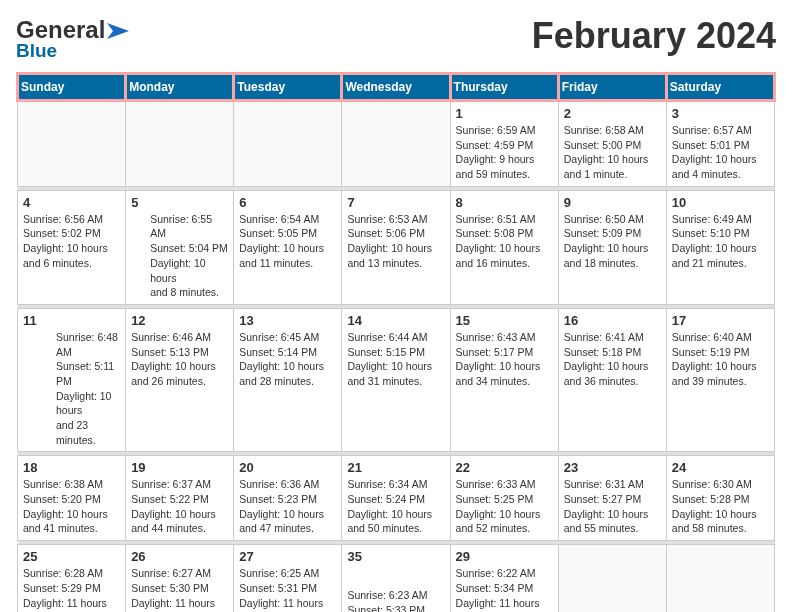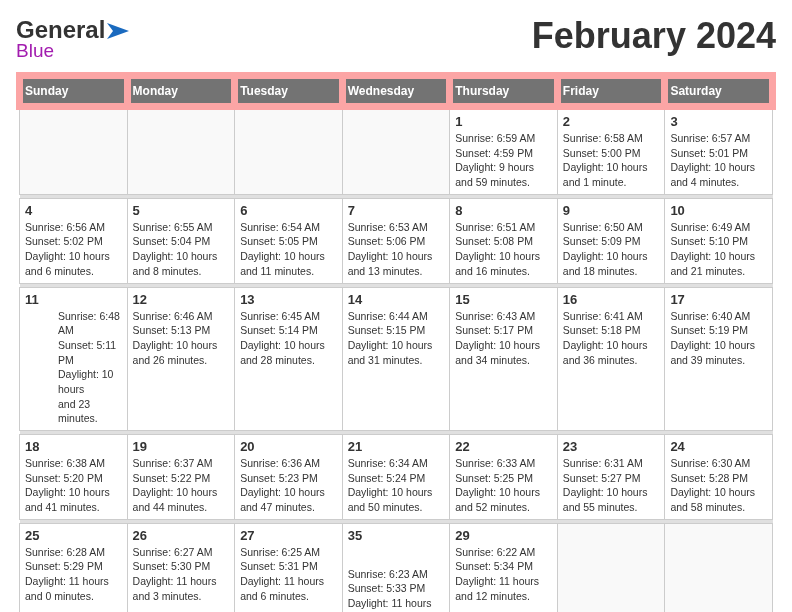--- a/index.html
+++ b/index.html
@@ -30,26 +30,26 @@
       color: #333;
       margin-top: 2px;
     }
     .calendar {
       width: 100%;
       border-collapse: collapse;
       margin-top: 10px;
       font-size: 11px;
     }
     .calendar th {
-      background: #737373;
+      background: #0369a1;
       color: #fff;
       text-align: left;
       padding: 5px 2px;
       font-size: 12px;
-      border: 7px solid #fca5a5;
+      border: 3px solid #fca5a5;
     }
     .calendar td {
       border: 1px solid #ccc;
       vertical-align: top;
       padding: 4px 5px;
       width: calc(100% / 7);
       min-height: 80px;
       height: 80px;
     }
     .day-num {
@@ -81,21 +81,21 @@
 
 <div class="header-logo">
   <div class="logo-container">
     <div style="display:flex; flex-direction:column; align-items:flex-start;">
       <div style="display:flex; align-items:center;">
         <span style="font-weight:bold; font-size:24px; color:#333;">General</span>
         <svg width="22" height="16" viewBox="0 0 22 16" style="margin-left:2px; margin-top:2px;">
           <polygon points="0,16 22,8 0,0 6,8" fill="#1a6abf"></polygon>
         </svg>
       </div>
-      <span style="font-weight:normal; font-size:19px; color:#a21caf; margin-top:-4px;">Blue</span>
+      <span style="font-weight:bold; font-size:19px; color:#0369a1; margin-top:-4px;">Blue</span>
     </div>
   </div>
   <div class="title-area">
     <div class="main-title">February 2024</div>
   </div>
 </div>
 
 <table class="calendar">
   <thead>
     <tr>
@@ -142,21 +142,21 @@
       <tr>
         <td>
           <span class="day-num">4</span>
           <div class="day-info" style="white-space: pre-line;">Sunrise: 6:56 AM
 Sunset: 5:02 PM
 Daylight: 10 hours
 and 6 minutes.</div>
         </td>
         <td>
           <span class="day-num">5</span>
-          <div class="day-info" style="white-space: pre-line;">Sunrise: 6:55 AM
+          <div class="day-info" style="white-space: pre-line; margin-left: 19px;">Sunrise: 6:55 AM
 Sunset: 5:04 PM
 Daylight: 10 hours
 and 8 minutes.</div>
         </td>
         <td>
           <span class="day-num">6</span>
           <div class="day-info" style="white-space: pre-line;">Sunrise: 6:54 AM
 Sunset: 5:05 PM
 Daylight: 10 hours
 and 11 minutes.</div>

